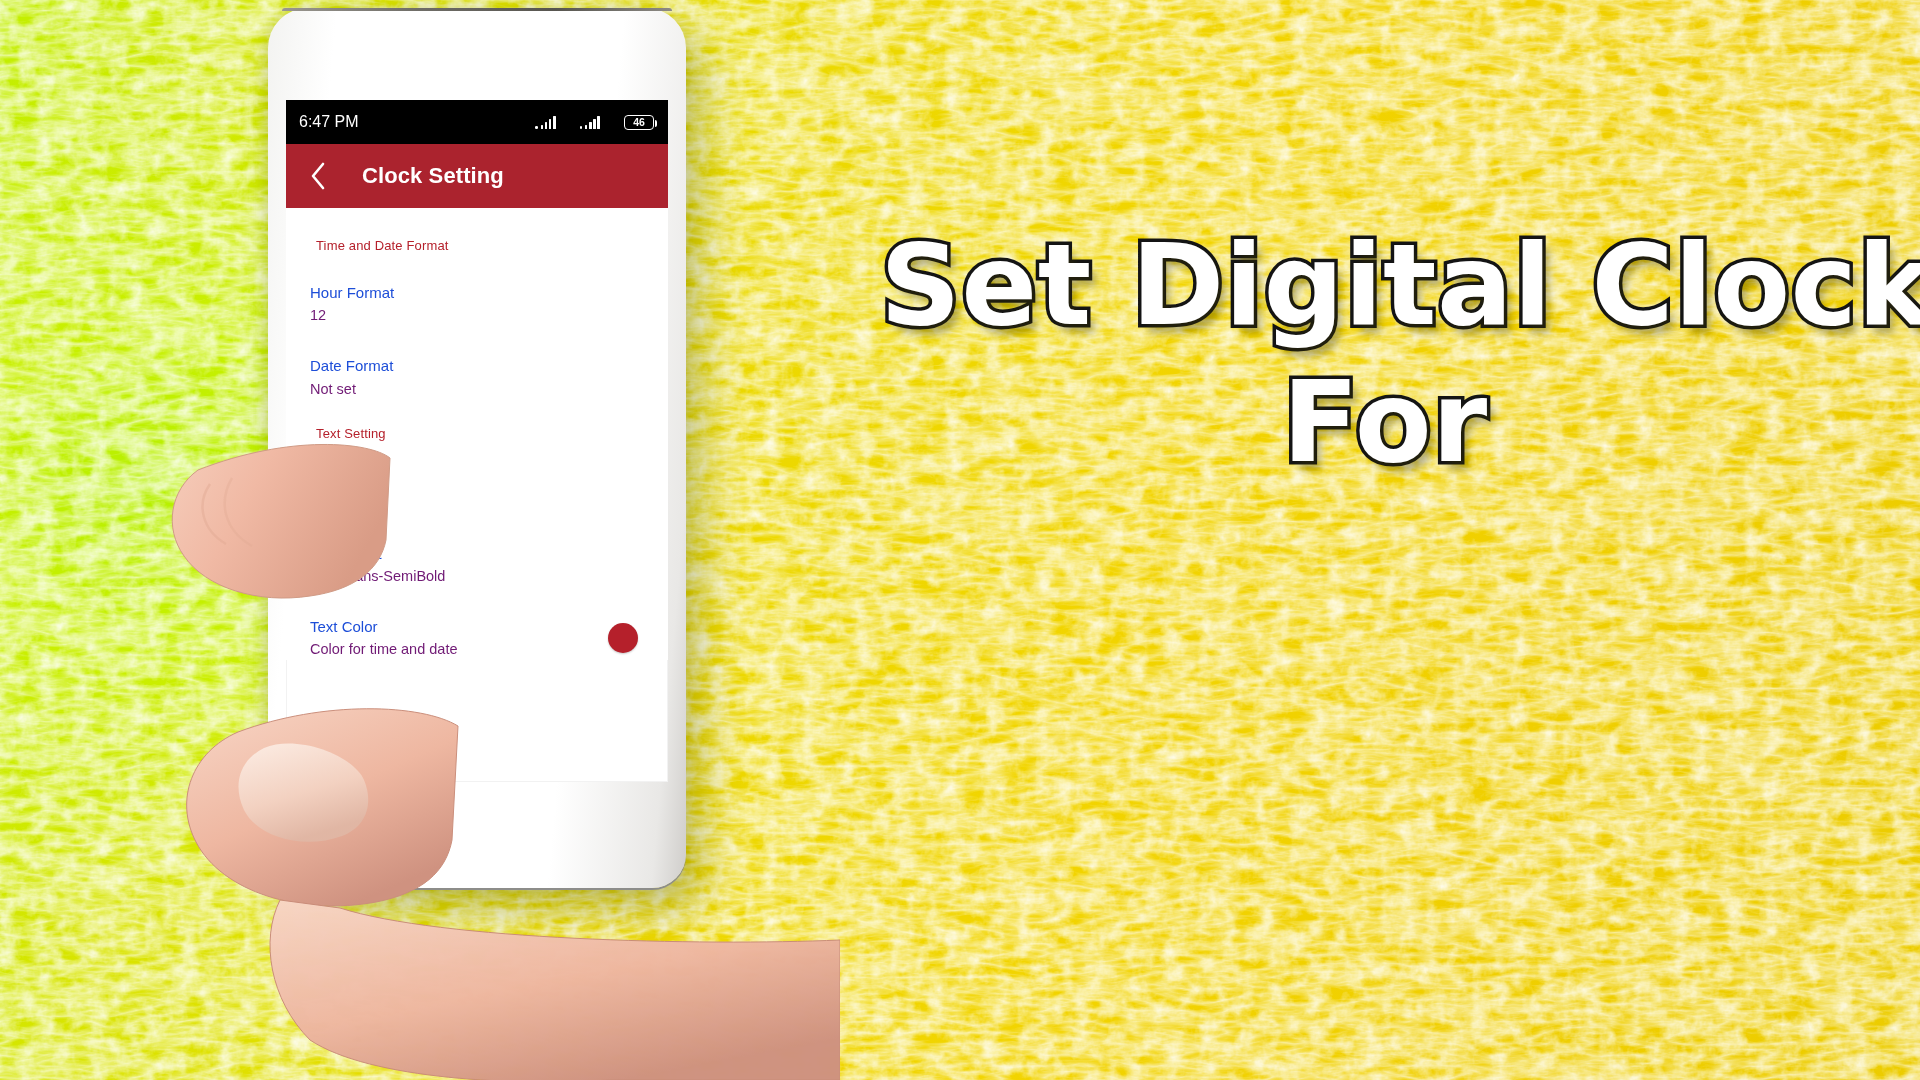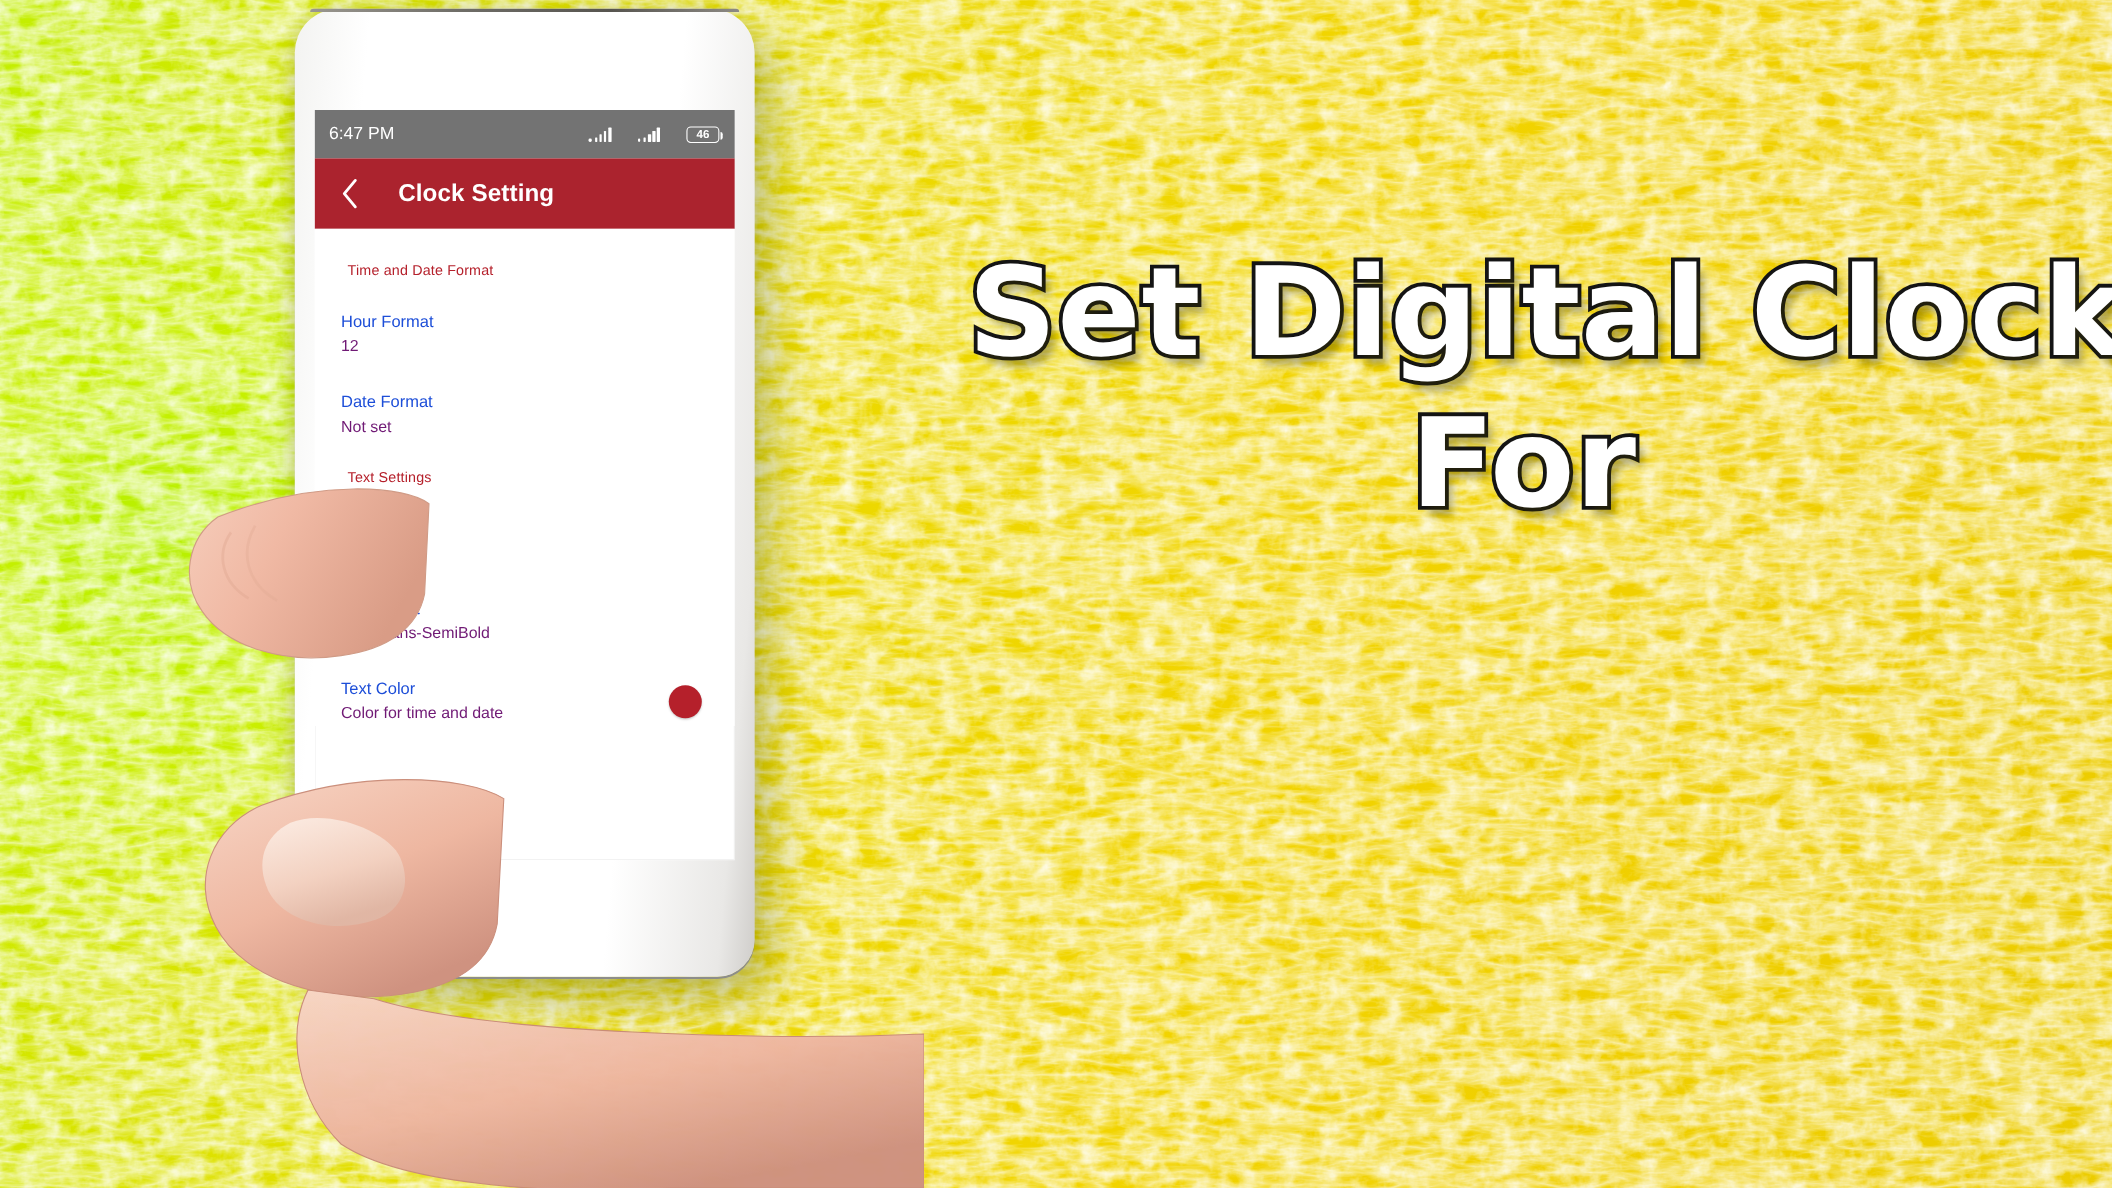--- a/index.html
+++ b/index.html
@@ -43,21 +43,21 @@
     position:absolute;
     left:18px; top:92px;
     width:382px; height:682px;
     background:#fff;
     overflow:hidden;
     box-shadow:inset 0 0 0 1px rgba(0,0,0,.05);
   }
 
   
   #statusbar {
-    height:44px; background:#737373;
+    height:44px; background:#000000;
     display:flex; align-items:center; justify-content:space-between;
     padding:0 14px 0 13px; color:#fff;
   }
   #status-icons { display:flex; align-items:center; gap:24px;justify-content:flex-end; }
   .sig { display:flex; align-items:flex-end; gap:1.6px; height:13px; }
   .sig i { display:block; width:2.6px; background:#fff; border-radius:.5px; }
   .sig i:nth-child(1){height:4px;} .sig i:nth-child(2){height:6.5px;}
   .sig i:nth-child(3){height:9.5px;} .sig i:nth-child(4){height:13px;}
   .sig::before{ content:""; display:block; width:2.6px; height:2.6px; background:#fff; border-radius:50%; align-self:flex-end; margin-right:1px;}
   #battery {
@@ -206,21 +206,21 @@
 
       <div class="row">
         <div class="row-inner">
           <div>
             <div class="row-title">Date Format</div>
             <div class="row-sub">Not set</div>
           </div>
         </div>
       </div>
 
-      <div class="section-header">Text Settings</div>
+      <div class="section-header">Text Setting</div>
 
       <div class="row">
         <div class="row-inner">
           <div>
             <div class="row-title">Text Size</div>
             <div class="row-sub">25</div>
           </div>
         </div>
       </div>
 

